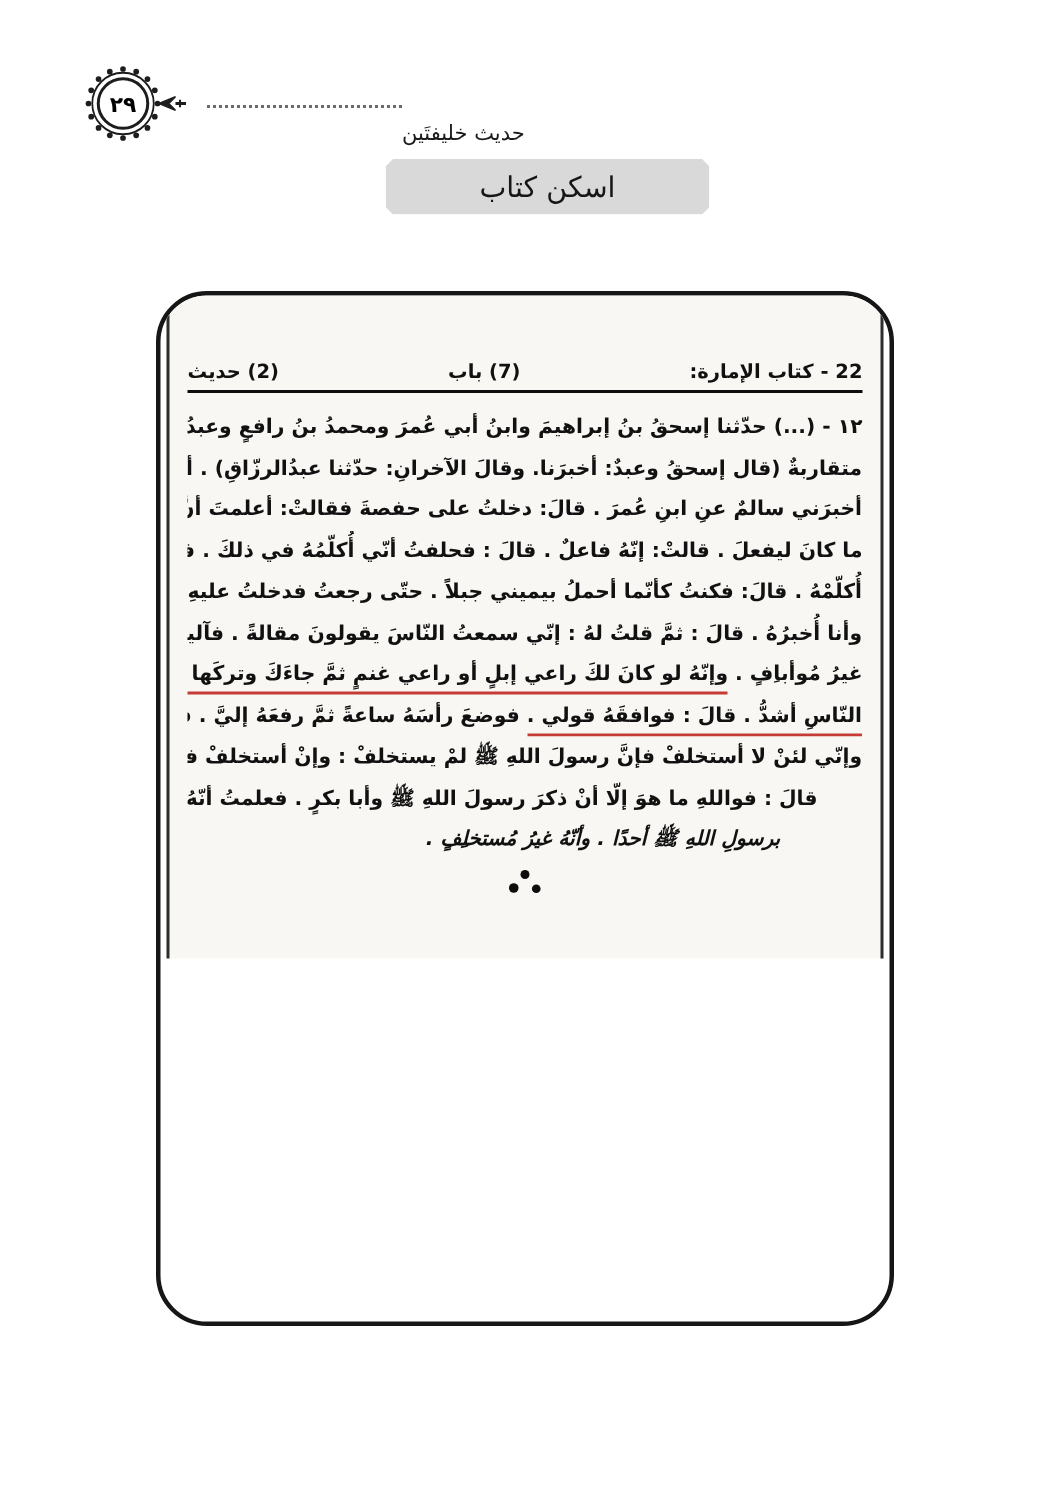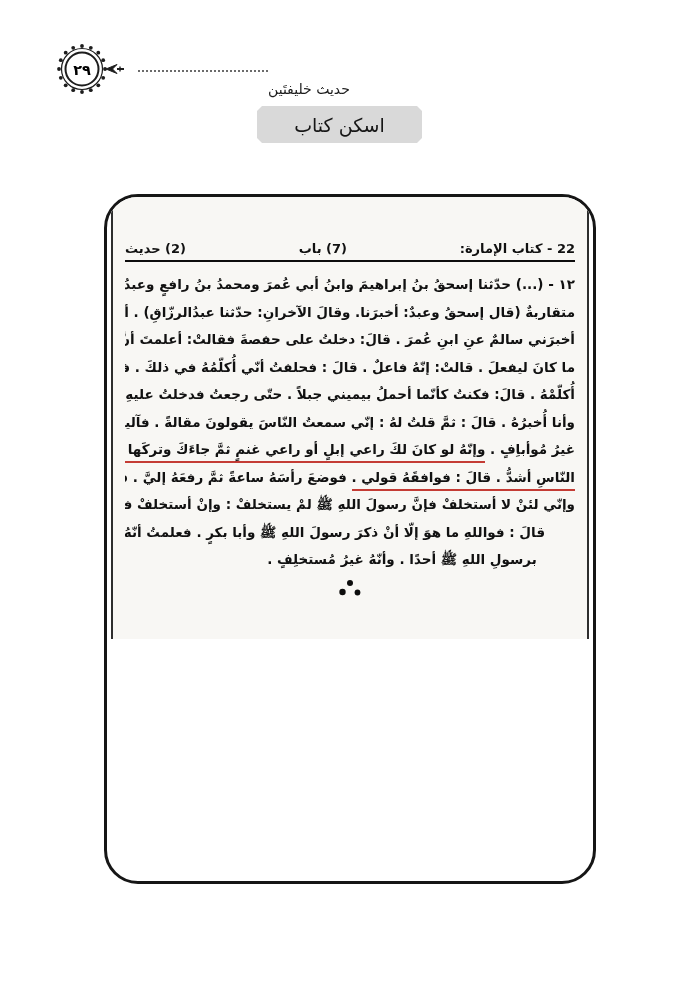--- a/index.html
+++ b/index.html
@@ -4,40 +4,40 @@
 <style>
   html,body{margin:0;padding:0;background:#fff;}
   body{width:700px;height:997px;position:relative;font-family:"DejaVu Sans",sans-serif;color:#111;overflow:hidden;}
 
   
   .medallion{position:absolute;left:51px;top:40px;}
   .leader{position:absolute;left:138px;top:70px;width:130px;border-top:2px dotted #6b6b6b;height:0;}
   .chapter-title{position:absolute;left:268px;top:57px;font-size:14px;direction:rtl;color:#1c1c1c;letter-spacing:.2px;margin-top:24px;}
 
   
-  .section-box{position:absolute;left:257px;top:106px;width:165px;height:37px;background:#d9d9d9;
+  .section-box{position:absolute;left:257px;top:106px;width:216px;height:37px;background:#d9d9d9;
     display:flex;align-items:center;justify-content:center;font-size:19px;color:#161616;direction:rtl;
     clip-path:polygon(5px 0,calc(100% - 5px) 0,100% 5px,100% calc(100% - 5px),calc(100% - 5px) 100%,5px 100%,0 calc(100% - 5px),0 5px);}
 
   
   .page-frame{position:absolute;left:104px;top:194px;width:486px;height:684px;background:#fff;
     border:3px solid #161616;border-radius:34px;overflow:hidden;box-sizing:content-box;}
 
   .scan{height:442px;margin:0 4px;background:#f8f7f4;border-left:2px solid #2e2e2e;border-right:2px solid #2e2e2e;
     padding:44px 12px 0 12px;box-sizing:border-box;direction:rtl;}
 
   .kitab-header{display:flex;justify-content:space-between;align-items:baseline;
     font-size:13px;font-weight:700;direction:rtl;}
   .kitab-rule{border-bottom:2px solid #0d0d0d;margin-top:4px;}
 
   .scan-lines{margin-top:9px;}
   .scan-line{direction:rtl;font-size:13.5px;font-weight:700;line-height:27.5px;
     white-space:nowrap;overflow:hidden;text-align:justify;text-align-last:justify;}
   .scan-line.indent{padding-right:30px;}
-  .scan-line.center{text-align:center;text-align-last:center;white-space:nowrap;transform:translateX(52px);}
+  .scan-line.center{text-align:center;text-align-last:center;white-space:nowrap;transform:translateX(52px);font-style:italic;}
   .redline{border-bottom:2.5px solid #c43c35;padding-bottom:4px;}
 
   .end-dots{display:flex;justify-content:center;margin-top:5px;}
 </style>
 </head>
 <body>
 
 <div class="medallion">
   <svg width="78" height="58" viewBox="0 0 78 58">
     <g fill="#1d1d1d">

